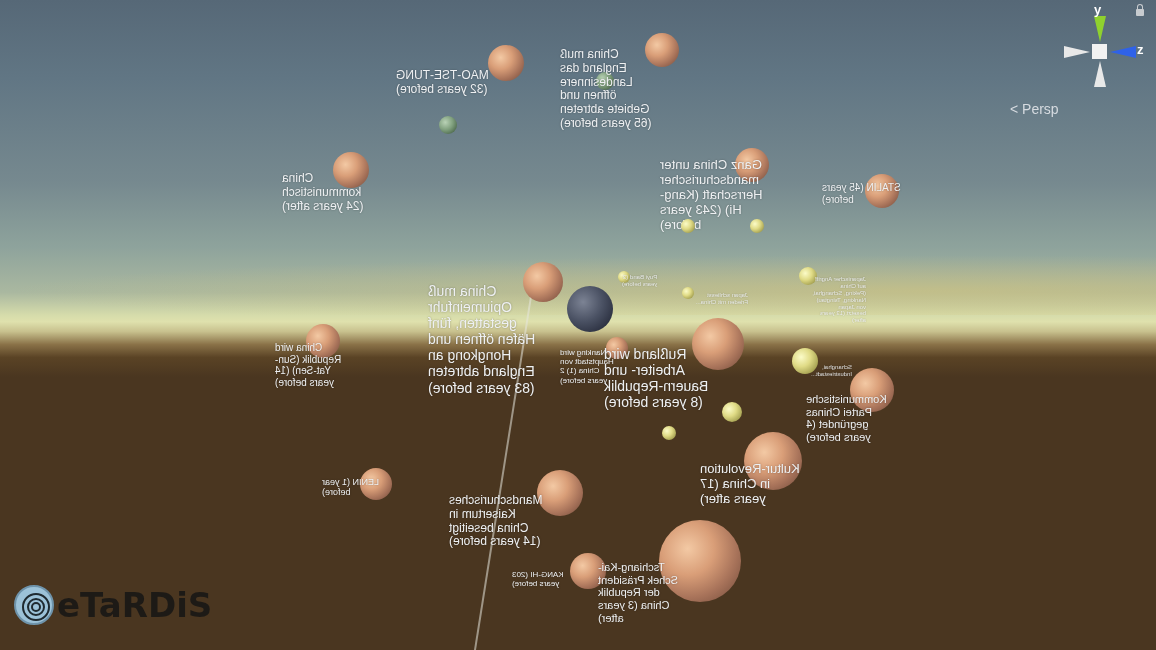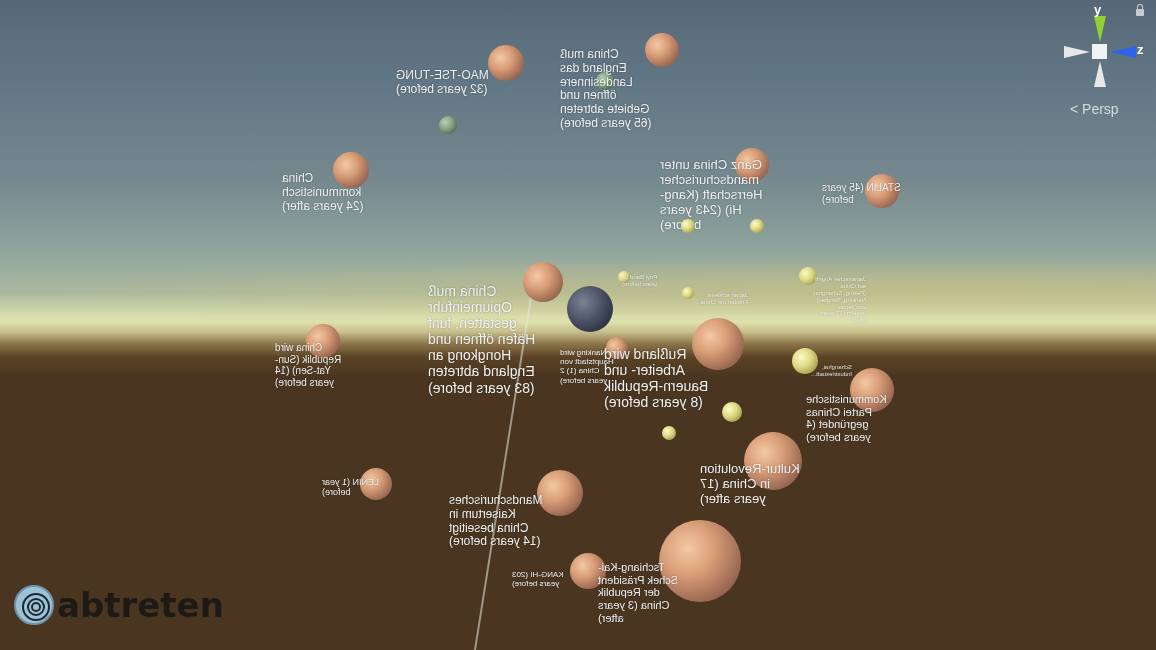--- a/index.html
+++ b/index.html
@@ -29,21 +29,21 @@
   .cone-z { position:absolute; left:50px; top:46px; width:0; height:0;
     border-top:6px solid transparent; border-bottom:6px solid transparent; border-right:26px solid #2f62e8; }
   .cone-x { position:absolute; left:4px; top:46px; width:0; height:0;
     border-top:6px solid transparent; border-bottom:6px solid transparent; border-left:26px solid #e8e8e8; }
   .cone-down { position:absolute; left:34px; top:61px; width:0; height:0;
     border-left:6px solid transparent; border-right:6px solid transparent; border-top:26px solid #e8e8e8; transform:scaleY(-1); }
   .axis-label { position:absolute; color:#ffffff; font-size:13px; font-weight:bold; }
   .lock { position:absolute; left:1136px; top:9px; width:8px; height:7px; background:#c8ccd0; border-radius:1px; }
   .lock:before { content:""; position:absolute; left:1px; top:-5px; width:4px; height:5px;
     border:1.5px solid #c8ccd0; border-bottom:none; border-radius:3px 3px 0 0; }
-  .persp { position:absolute; left:1070px; top:101px; color:#d6dbe0; font-size:14px; }
+  .persp { position:absolute; left:1010px; top:101px; color:#d6dbe0; font-size:14px; }
   .logo { position:absolute; left:14px; top:585px; display:flex; align-items:center; }
   .logo-mark { width:40px; height:40px; border-radius:50%; background:#9cc2d8; border:2px solid #6e93aa;
     position:relative; box-sizing:border-box; }
   .logo-mark .r1 { position:absolute; left:6px; top:6px; width:24px; height:24px; border-radius:50%; border:2px solid #1f2a30; }
   .logo-mark .r2 { position:absolute; left:11px; top:11px; width:14px; height:14px; border-radius:50%; border:2px solid #1f2a30; }
   .logo-mark .r3 { position:absolute; left:15px; top:15px; width:6px; height:6px; border-radius:50%; border:2px solid #1f2a30; }
   .logo-text { font-family:"DejaVu Sans", sans-serif; font-weight:bold; font-size:34px; color:#1d1a16; margin-left:3px; letter-spacing:0px; }
 </style>
 </head>
 <body>
@@ -186,15 +186,15 @@
     <span>&lt;</span>
     <span>Persp</span>
   </div>
 
   <div class="logo">
     <div class="logo-mark">
       <div class="r1"></div>
         <div class="r2"></div>
         <div class="r3"></div>
     </div>
-    <span class="logo-text">abtreten</span>
+    <span class="logo-text">eTaRDiS</span>
   </div>
 </div>
 
 </body></html>

